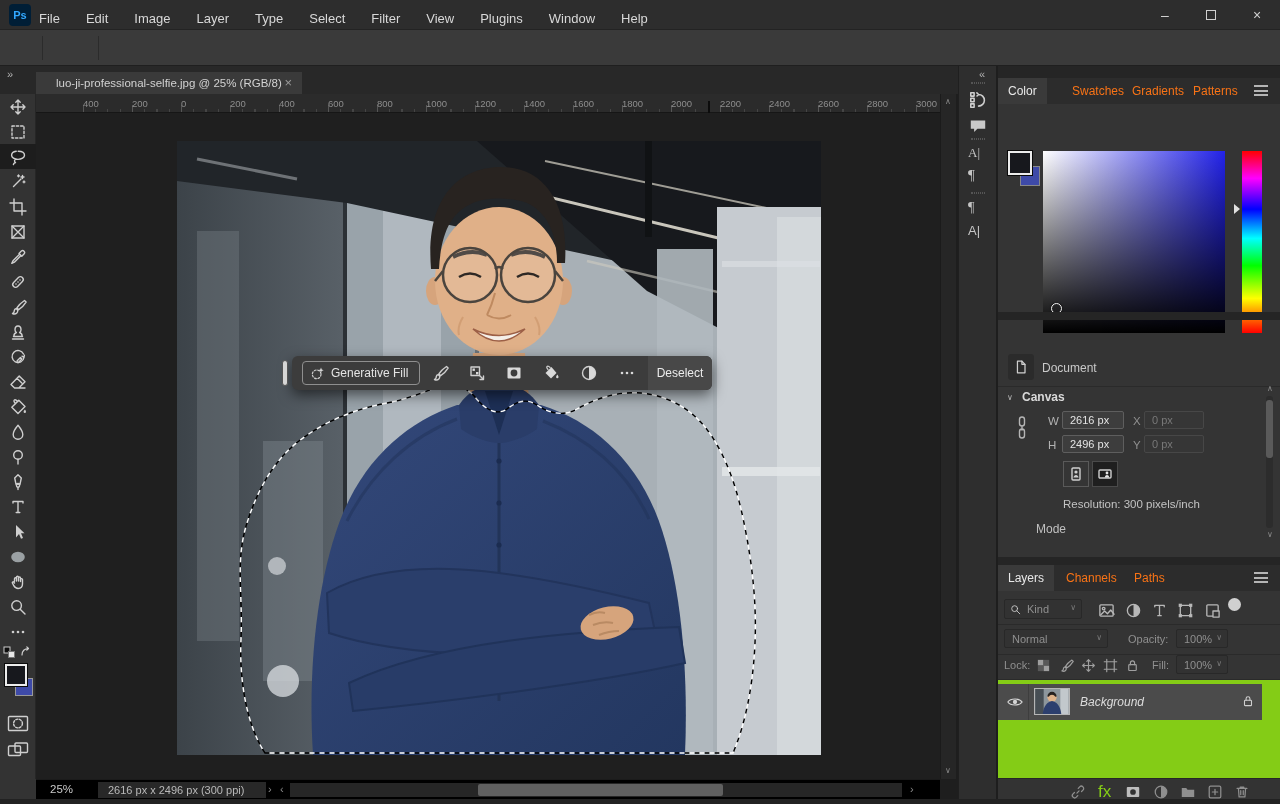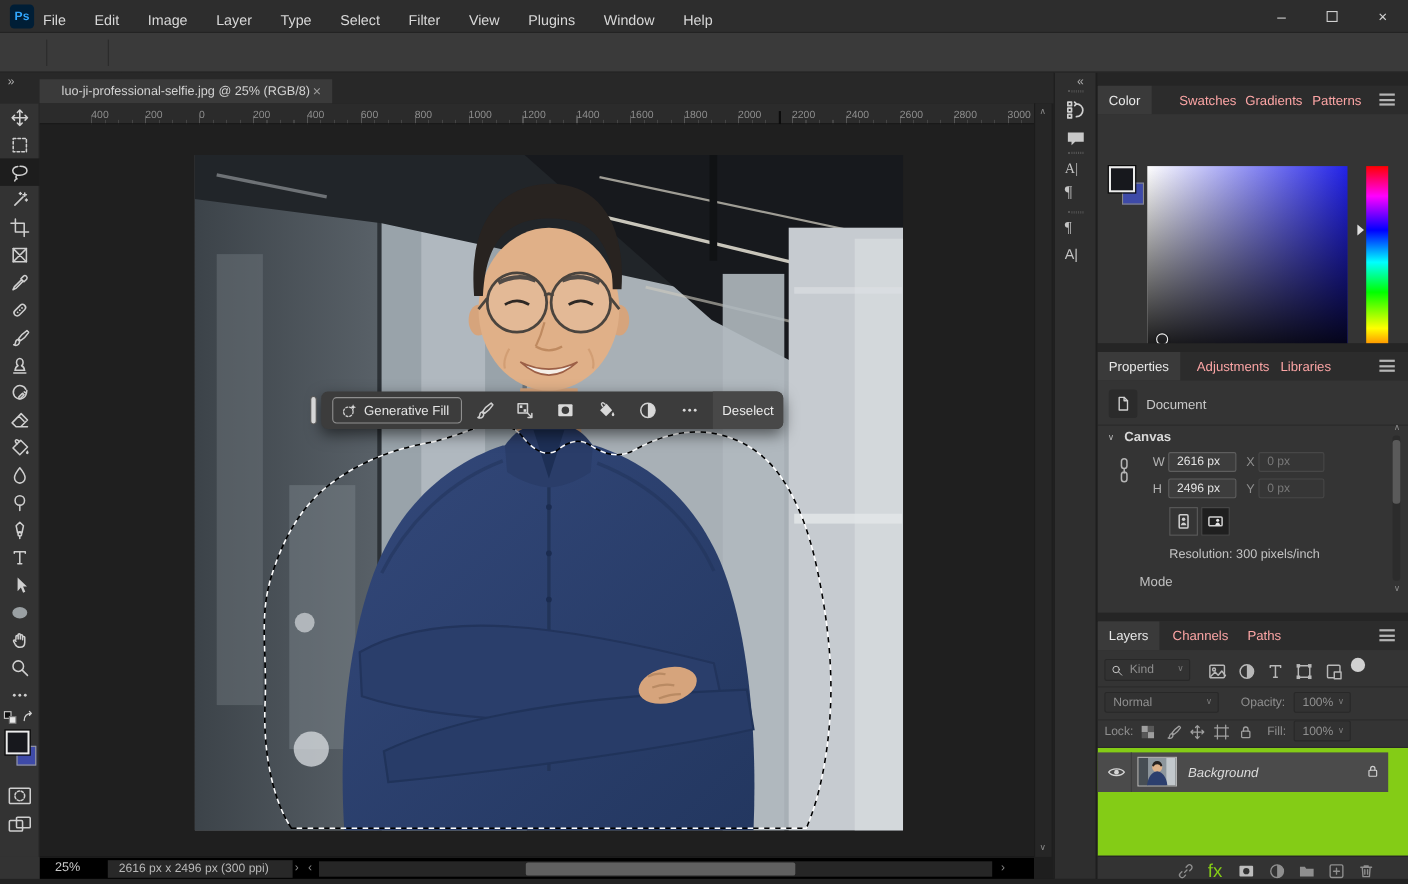--- a/index.html
+++ b/index.html
@@ -69,21 +69,21 @@
 
 #cstrip{position:absolute;left:958px;top:66px;width:38px;height:733px;background:#2e2e2e;border-left:1px solid #1f1f1f}
 #collapseR{position:absolute;left:20px;top:2px;font-size:11px;color:#b0b0b0;letter-spacing:-2px}
 .cicon{position:absolute;left:9px;width:20px;height:20px;color:#c5c5c5}
 .cgrip{position:absolute;left:12px;width:14px;height:2px;border-top:1px dotted #555;border-bottom:1px dotted #555}
 .ctxt{font-size:13px;color:#c5c5c5;font-family:"Liberation Serif",serif}
 
 #rightcol{position:absolute;left:998px;top:66px;width:282px;height:738px;background:#343434}
 .gaprow{position:absolute;left:0;width:282px;background:#252525}
 .tabsrow{position:absolute;left:0;width:282px;height:26px;background:#2c2c2c}
-.ptab{position:absolute;top:0;height:26px;line-height:26px;padding:0 10px;color:#fca5a5;font-size:12px}
+.ptab{position:absolute;top:0;height:26px;line-height:26px;padding:0 10px;color:#f97316;font-size:12px}
 .ptab.act{background:#3a3a3a;color:#e8e8e8}
 .hamb{position:absolute;left:256px;top:7px;width:14px;height:11px;border-top:2px solid #b5b5b5;border-bottom:2px solid #b5b5b5}
 .hamb:before{content:"";display:block;margin-top:3px;border-top:2px solid #b5b5b5}
 .fld{position:absolute;height:18px;background:#3d3d3d;border:1px solid #5e5e5e;border-radius:2px;font-size:11px;color:#e3e3e3;line-height:16px;padding-left:7px}
 .fld.dis{background:#363636;border-color:#474747;color:#787878}
 .plbl{position:absolute;font-size:11.5px;color:#b2b2b2}
 .dim{color:#8f8f8f}
 .dd{position:absolute;background:#323232;border:1px solid #282828;border-radius:2px;font-size:11px;color:#8f8f8f}
 .ddchev{position:absolute;right:5px;top:3px;font-size:8px;color:#7a7a7a}
 #lname{position:absolute;left:82px;top:11px;font-style:italic;font-size:12px;color:#dcdcdc}
@@ -533,26 +533,20 @@
       <div class="abs" style="left: 10px; top: 47px; width: 24px; height: 24px; border: 2px solid rgb(236, 236, 236); outline: rgb(10, 10, 10) solid 1px; z-index: 2; background: rgb(23, 24, 29);" id="colfg"></div>
       <div id="satbox">
           <div id="satcur"></div>
         </div>
       <div id="huestrip"></div>
       <div id="huemark"></div>
     </div>
 
     <div class="gaprow" style="top:246px;height:8px"></div>
 
-    <div class="tabsrow" style="top:254px">
-      <span class="ptab act" style="left:0">Properties</span>
-      <span class="ptab" style="left:80px">Adjustments</span>
-      <span class="ptab" style="left:156px">Libraries</span>
-      <span class="hamb"></span>
-    </div>
     <div class="abs" style="left:0;top:280px;width:282px;height:211px;background:#343434">
       <div class="abs" style="left:10px;top:8px;width:26px;height:26px;background:#2b2b2b;border-radius:3px;display:flex;align-items:center;justify-content:center">
         <svg class="ic" width="16" height="16" viewBox="0 0 18 18">
             <path d="M5 2.5h5l3.5 3.5v9.5H5Z"></path>
             <path d="M10 2.5V6h3.5"></path>
           </svg>
         </div>
       <span class="abs" style="left:44px;top:15px;color:#c9c9c9">Document</span>
       <div class="hr" style="top:40px"></div>
       <span class="abs chev" style="left:9px;top:47px">∨</span>

